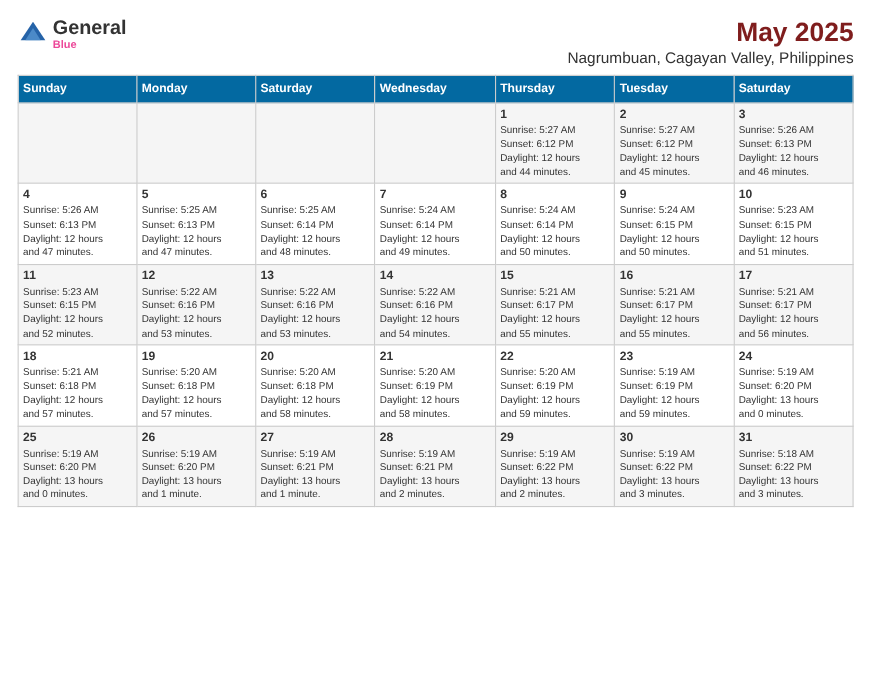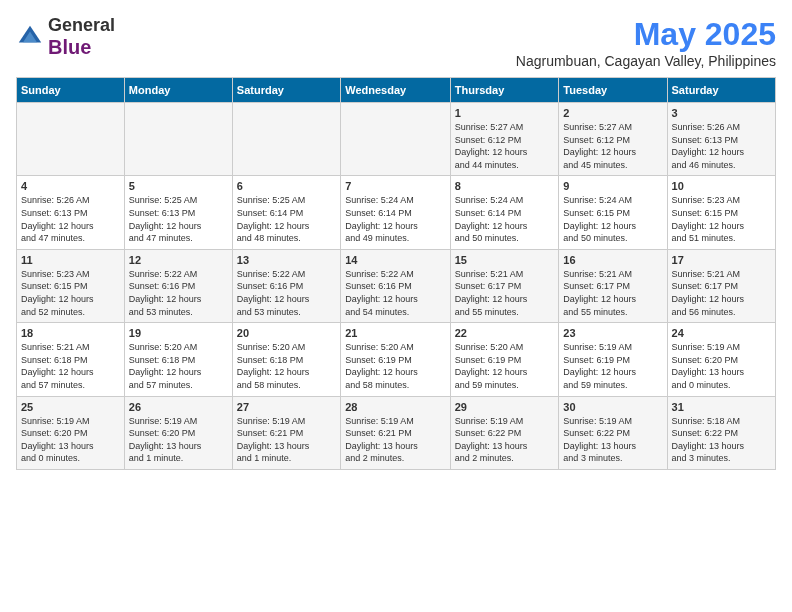--- a/index.html
+++ b/index.html
@@ -25,35 +25,35 @@
       display: flex;
       flex-direction: column;
       line-height: 1.1;
     }
     .logo-general {
       font-size: 18px;
       font-weight: bold;
       color: #333;
     }
     .logo-blue {
-      font-size: 20px;
-      font-weight: bold;
-      color: #701a75;
+      font-size: 10px;
+      font-weight: bold;
+      color: #ec4899;
     }
     .logo-icon {
       width: 28px;
       height: 28px;
     }
     .title-area {
       text-align: right;
     }
     .main-title {
-      font-size: 32px;
-      font-weight: bold;
-      color: #3b82f6;
+      font-size: 24px;
+      font-weight: bold;
+      color: #7f1d1d;
     }
     .subtitle {
       font-size: 14px;
       color: #333;
     }
     table {
       width: 100%;
       border-collapse: collapse;
       font-size: 10px;
     }

